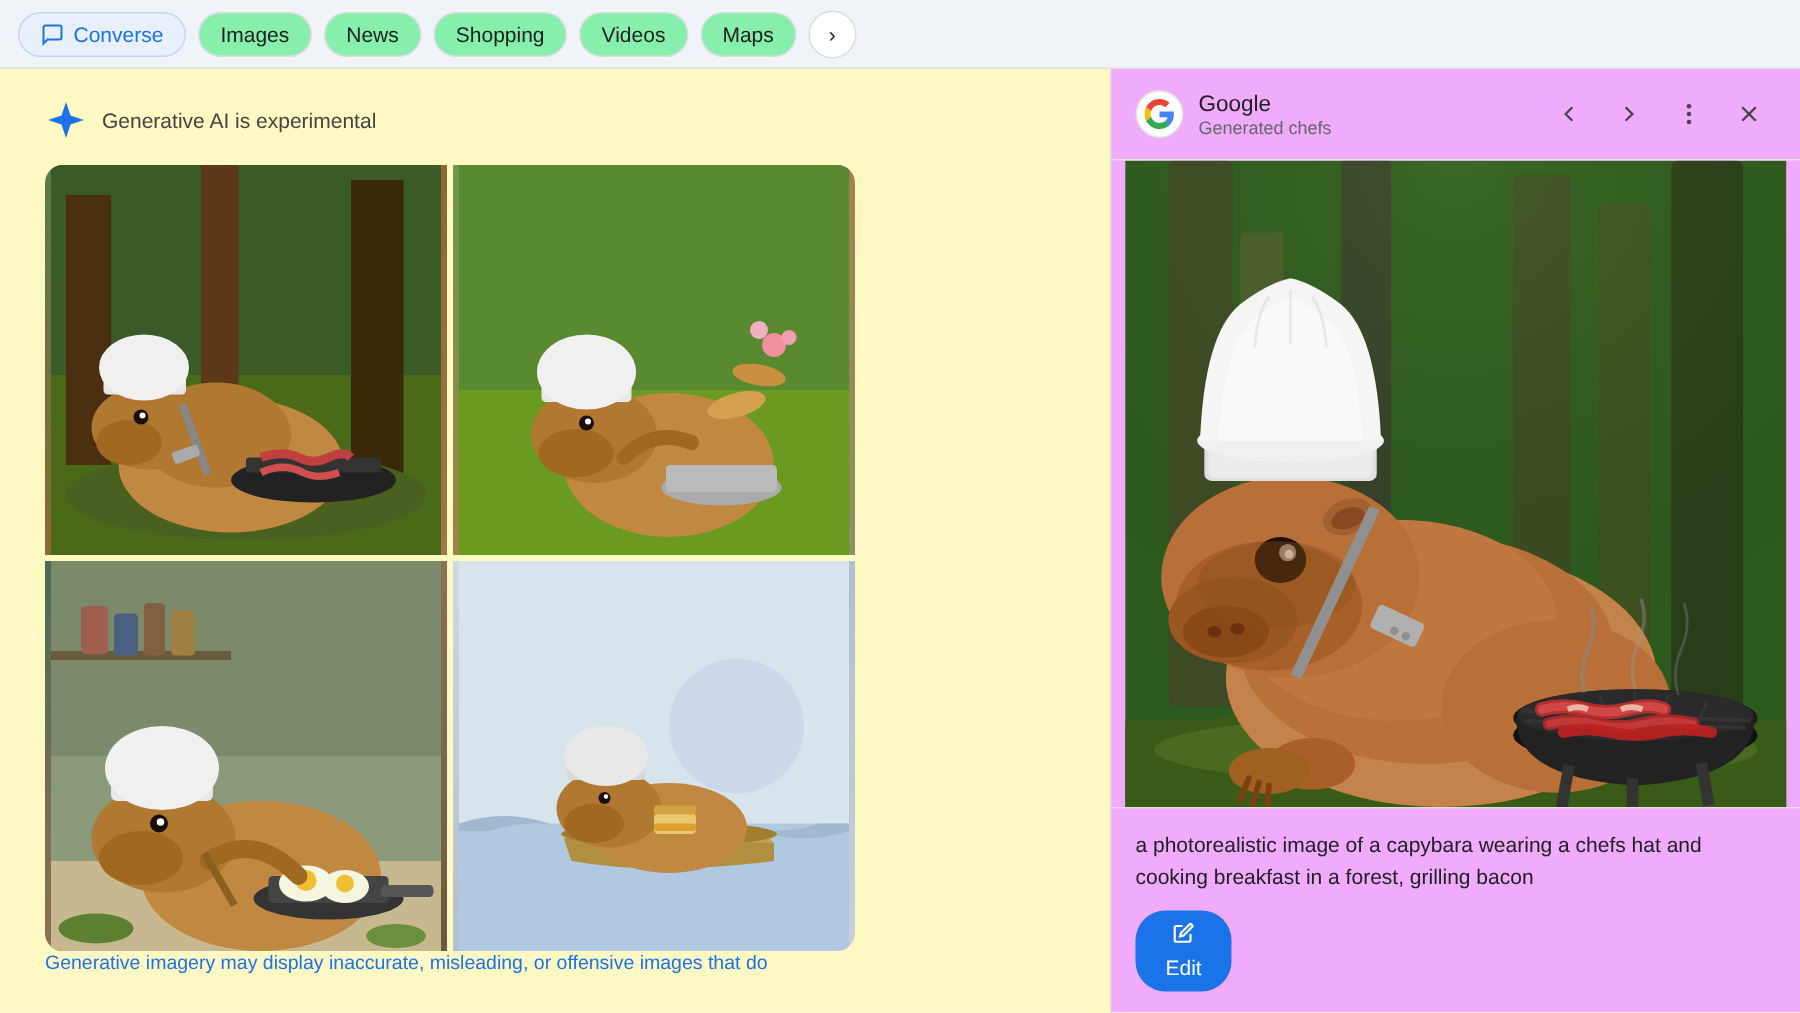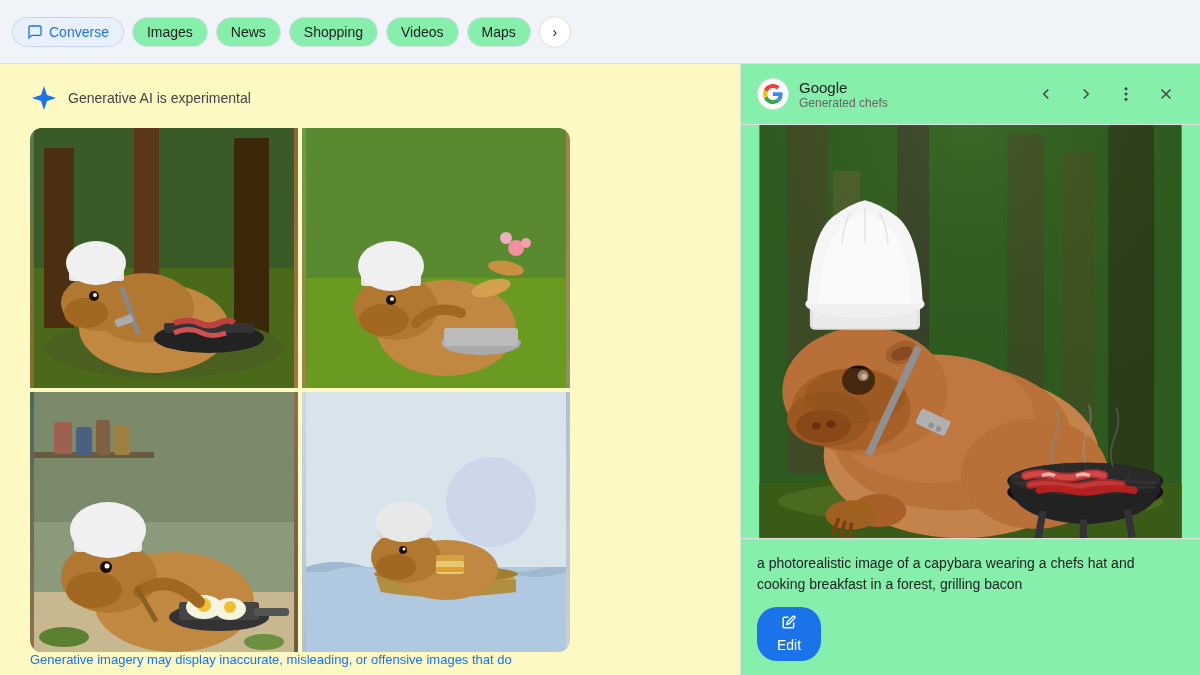--- a/index.html
+++ b/index.html
@@ -13,21 +13,21 @@
       flex-direction: column;
     }
 
     
     .top-nav {
       background: #f0f4f9;
       display: flex;
       align-items: center;
       padding: 6px 12px;
       gap: 8px;
-      height: 64px;
+      height: 46px;
       border-bottom: 1px solid #e0e0e0;
     }
     .nav-pill {
       display: flex;
       align-items: center;
       gap: 6px;
       padding: 6px 14px;
       border-radius: 20px;
       border: 1px solid #dadce0;
       background: #86efac;
@@ -112,21 +112,21 @@
 
     .disclaimer {
       font-size: 13px;
       color: #1a73e8;
       max-width: 540px;
     }
 
     
     .right-panel {
       width: 460px;
-      background: #86efac;
+      background: #f0abfc;
       border-left: 1px solid #e0e0e0;
       display: flex;
       flex-direction: column;
       overflow: hidden;
     }
 
     .right-panel-header {
       display: flex;
       align-items: center;
       padding: 12px 16px;

